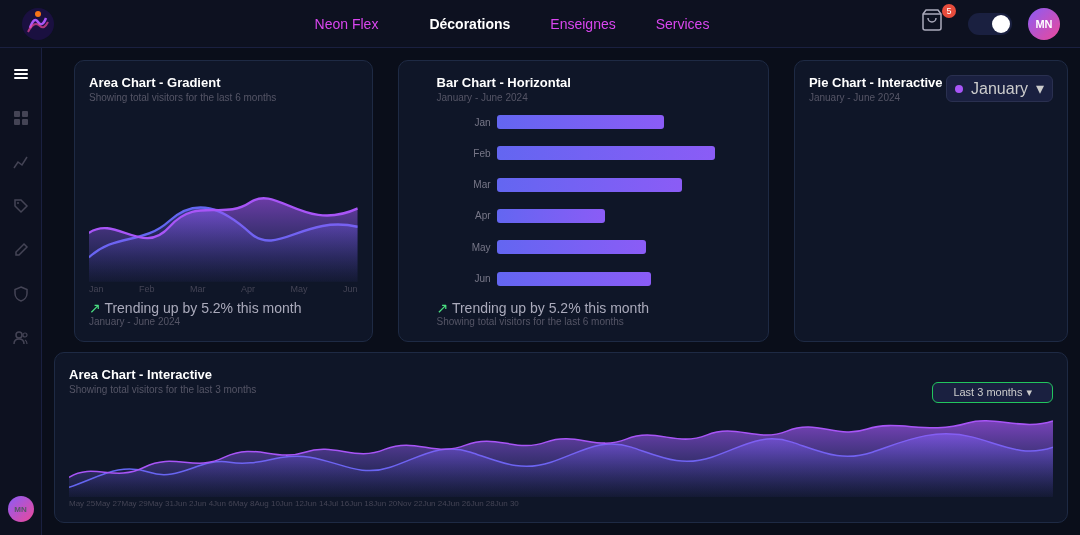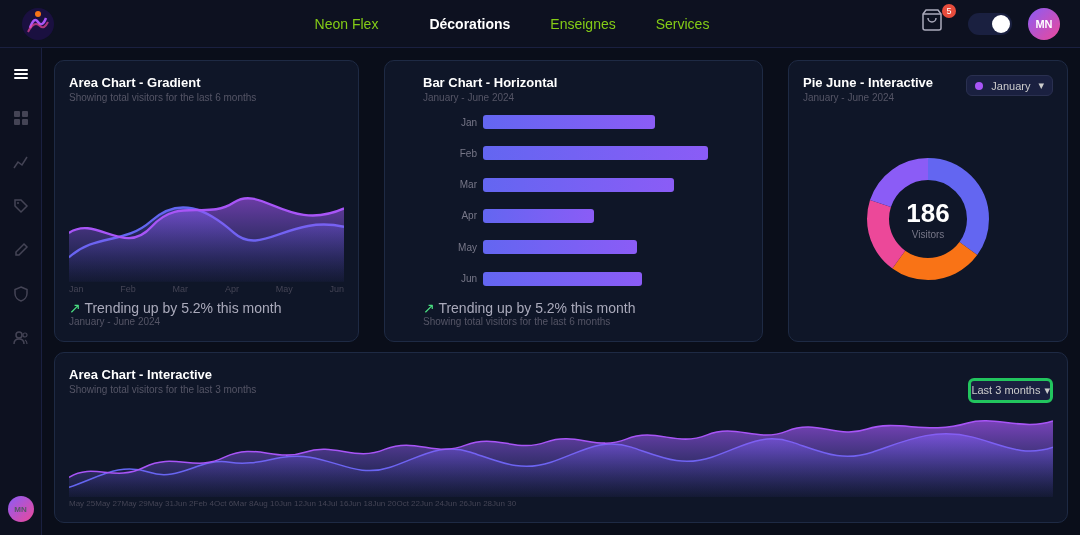--- a/index.html
+++ b/index.html
@@ -34,21 +34,21 @@
       height: 36px;
       margin-right: 8px;
     }
     .nav-links {
       display: flex;
       gap: 40px;
       flex: 1;
       justify-content: center;
     }
     .nav-link {
-      color: #84cc16;
+      color: #d946ef;
       font-size: 14px;
       cursor: pointer;
       text-decoration: none;
     }
     .nav-link.active {
       color: #fff;
       font-weight: 600;
       margin-left: 11px;
     }
     .nav-right {
@@ -163,20 +163,21 @@
       display: flex;
       flex-direction: column;
       gap: 10px;
     }
 
     
     .top-row {
       display: flex;
       gap: 25px;
       height: 323px;
+      margin-left: 20px;
     }
 
     .chart-card {
       background: #0f1628;
       border: 1px solid #1e2a44;
       border-radius: 10px;
       padding: 14px;
       display: flex;
       flex-direction: column;
       overflow: hidden;
@@ -253,21 +254,21 @@
       align-items: flex-start;
     }
     .pie-dropdown {
       display: flex;
       align-items: center;
       gap: 4px;
       background: #1a2040;
       border: 1px solid #2a3050;
       border-radius: 6px;
       padding: 3px 8px;
-      font-size: 11px;
+      font-size: 16px;
       color: #ccc;
       cursor: pointer;
     }
     .pie-container {
       flex: 1;
       display: flex;
       align-items: center;
       justify-content: center;
     }
     .pie-number {
@@ -297,23 +298,23 @@
       display: flex;
       justify-content: space-between;
       align-items: flex-end;
       margin-bottom: 4px;
     }
     .time-dropdown {
       display: flex;
       align-items: center;
       gap: 4px;
       background: #1a2040;
-      border: 3px solid #22c55e;
+      border: 1px solid #22c55e;
       border-radius: 6px;
-      padding: 3px 0;
+      padding: 3px 20px;
       font-size: 11px;
       color: #ccc;
       cursor: pointer;
     }
     .bottom-area-svg {
       flex: 1;
       width: 100%;
     }
     .x-axis-labels {
       display: flex;
@@ -497,42 +498,27 @@
             <span class="green">↗</span>
             <span>Trending up by 5.2% this month</span>
           </div>
           <div class="trending-date">Showing total visitors for the last 6 months</div>
         </div>
       </div>
 
       <div class="chart-card pie-interactive">
         <div class="pie-header">
           <div>
-            <div class="chart-title">Pie June - Interactive</div>
+            <div class="chart-title">Pie Chart - Interactive</div>
             <div class="chart-subtitle">January - June 2024</div>
           </div>
           <div class="pie-dropdown">
             <span style="width:8px;height:8px;border-radius:50%;background:#a855f7;display:inline-block;margin-right:4px;"></span>
             <span>January</span>
             <span style="margin-left:4px;">▾</span>
-          </div>
-        </div>
-        <div class="pie-container">
-          <div style="position:relative;width:140px;height:140px;">
-            <svg width="140" height="140" viewBox="0 0 140 140">
-
-              <circle cx="70" cy="70" r="50" fill="transparent" stroke="#6366f1" stroke-width="22" stroke-dasharray="110 205" stroke-dashoffset="0" transform="rotate(-90 70 70)"></circle>
-              <circle cx="70" cy="70" r="50" fill="transparent" stroke="#f97316" stroke-width="22" stroke-dasharray="78 237" stroke-dashoffset="-110" transform="rotate(-90 70 70)"></circle>
-              <circle cx="70" cy="70" r="50" fill="transparent" stroke="#ec4899" stroke-width="22" stroke-dasharray="63 252" stroke-dashoffset="-188" transform="rotate(-90 70 70)"></circle>
-              <circle cx="70" cy="70" r="50" fill="transparent" stroke="#8b5cf6" stroke-width="22" stroke-dasharray="63 252" stroke-dashoffset="-251" transform="rotate(-90 70 70)"></circle>
-            </svg>
-            <div style="position:absolute;top:50%;left:50%;transform:translate(-50%,-50%);text-align:center;">
-              <div class="pie-number">186</div>
-              <div class="pie-label">Visitors</div>
-            </div>
           </div>
         </div>
       </div>
     </div>
 
     <div class="bottom-row">
       <div class="bottom-chart-card">
         <div class="bottom-chart-header">
           <div>
             <div class="chart-title">Area Chart - Interactive</div>
@@ -560,30 +546,30 @@
 
           <path d="M0 70 C25 55 45 75 75 60 C105 45 125 65 155 50 C185 35 205 55 235 45 C265 35 285 55 315 42 C345 30 365 50 395 38 C425 26 445 46 475 35 C505 24 525 44 555 32 C585 20 605 40 635 28 C665 16 685 36 715 24 C745 12 765 32 795 22 C825 12 855 28 895 16 C920 8 950 24 980 14 L980 90 L0 90 Z" fill="url(#bi1)"></path>
           <path d="M0 70 C25 55 45 75 75 60 C105 45 125 65 155 50 C185 35 205 55 235 45 C265 35 285 55 315 42 C345 30 365 50 395 38 C425 26 445 46 475 35 C505 24 525 44 555 32 C585 20 605 40 635 28 C665 16 685 36 715 24 C745 12 765 32 795 22 C825 12 855 28 895 16 C920 8 950 24 980 14" stroke="#a855f7" stroke-width="1.5" fill="none"></path>
         </svg>
         <div class="x-axis-labels">
           <span>May 25</span>
           <span>May 27</span>
           <span>May 29</span>
           <span>May 31</span>
           <span>Jun 2</span>
-          <span>Feb 4</span>
-          <span>Oct 6</span>
-          <span>Mar 8</span>
+          <span>Jun 4</span>
+          <span>Jun 6</span>
+          <span>May 8</span>
           <span>Aug 10</span>
           <span>Jun 12</span>
           <span>Jun 14</span>
           <span>Jul 16</span>
           <span>Jun 18</span>
           <span>Jun 20</span>
-          <span>Oct 22</span>
+          <span>Nov 22</span>
           <span>Jun 24</span>
           <span>Jun 26</span>
           <span>Jun 28</span>
           <span>Jun 30</span>
         </div>
       </div>
     </div>
   </main>
 </div>
 

